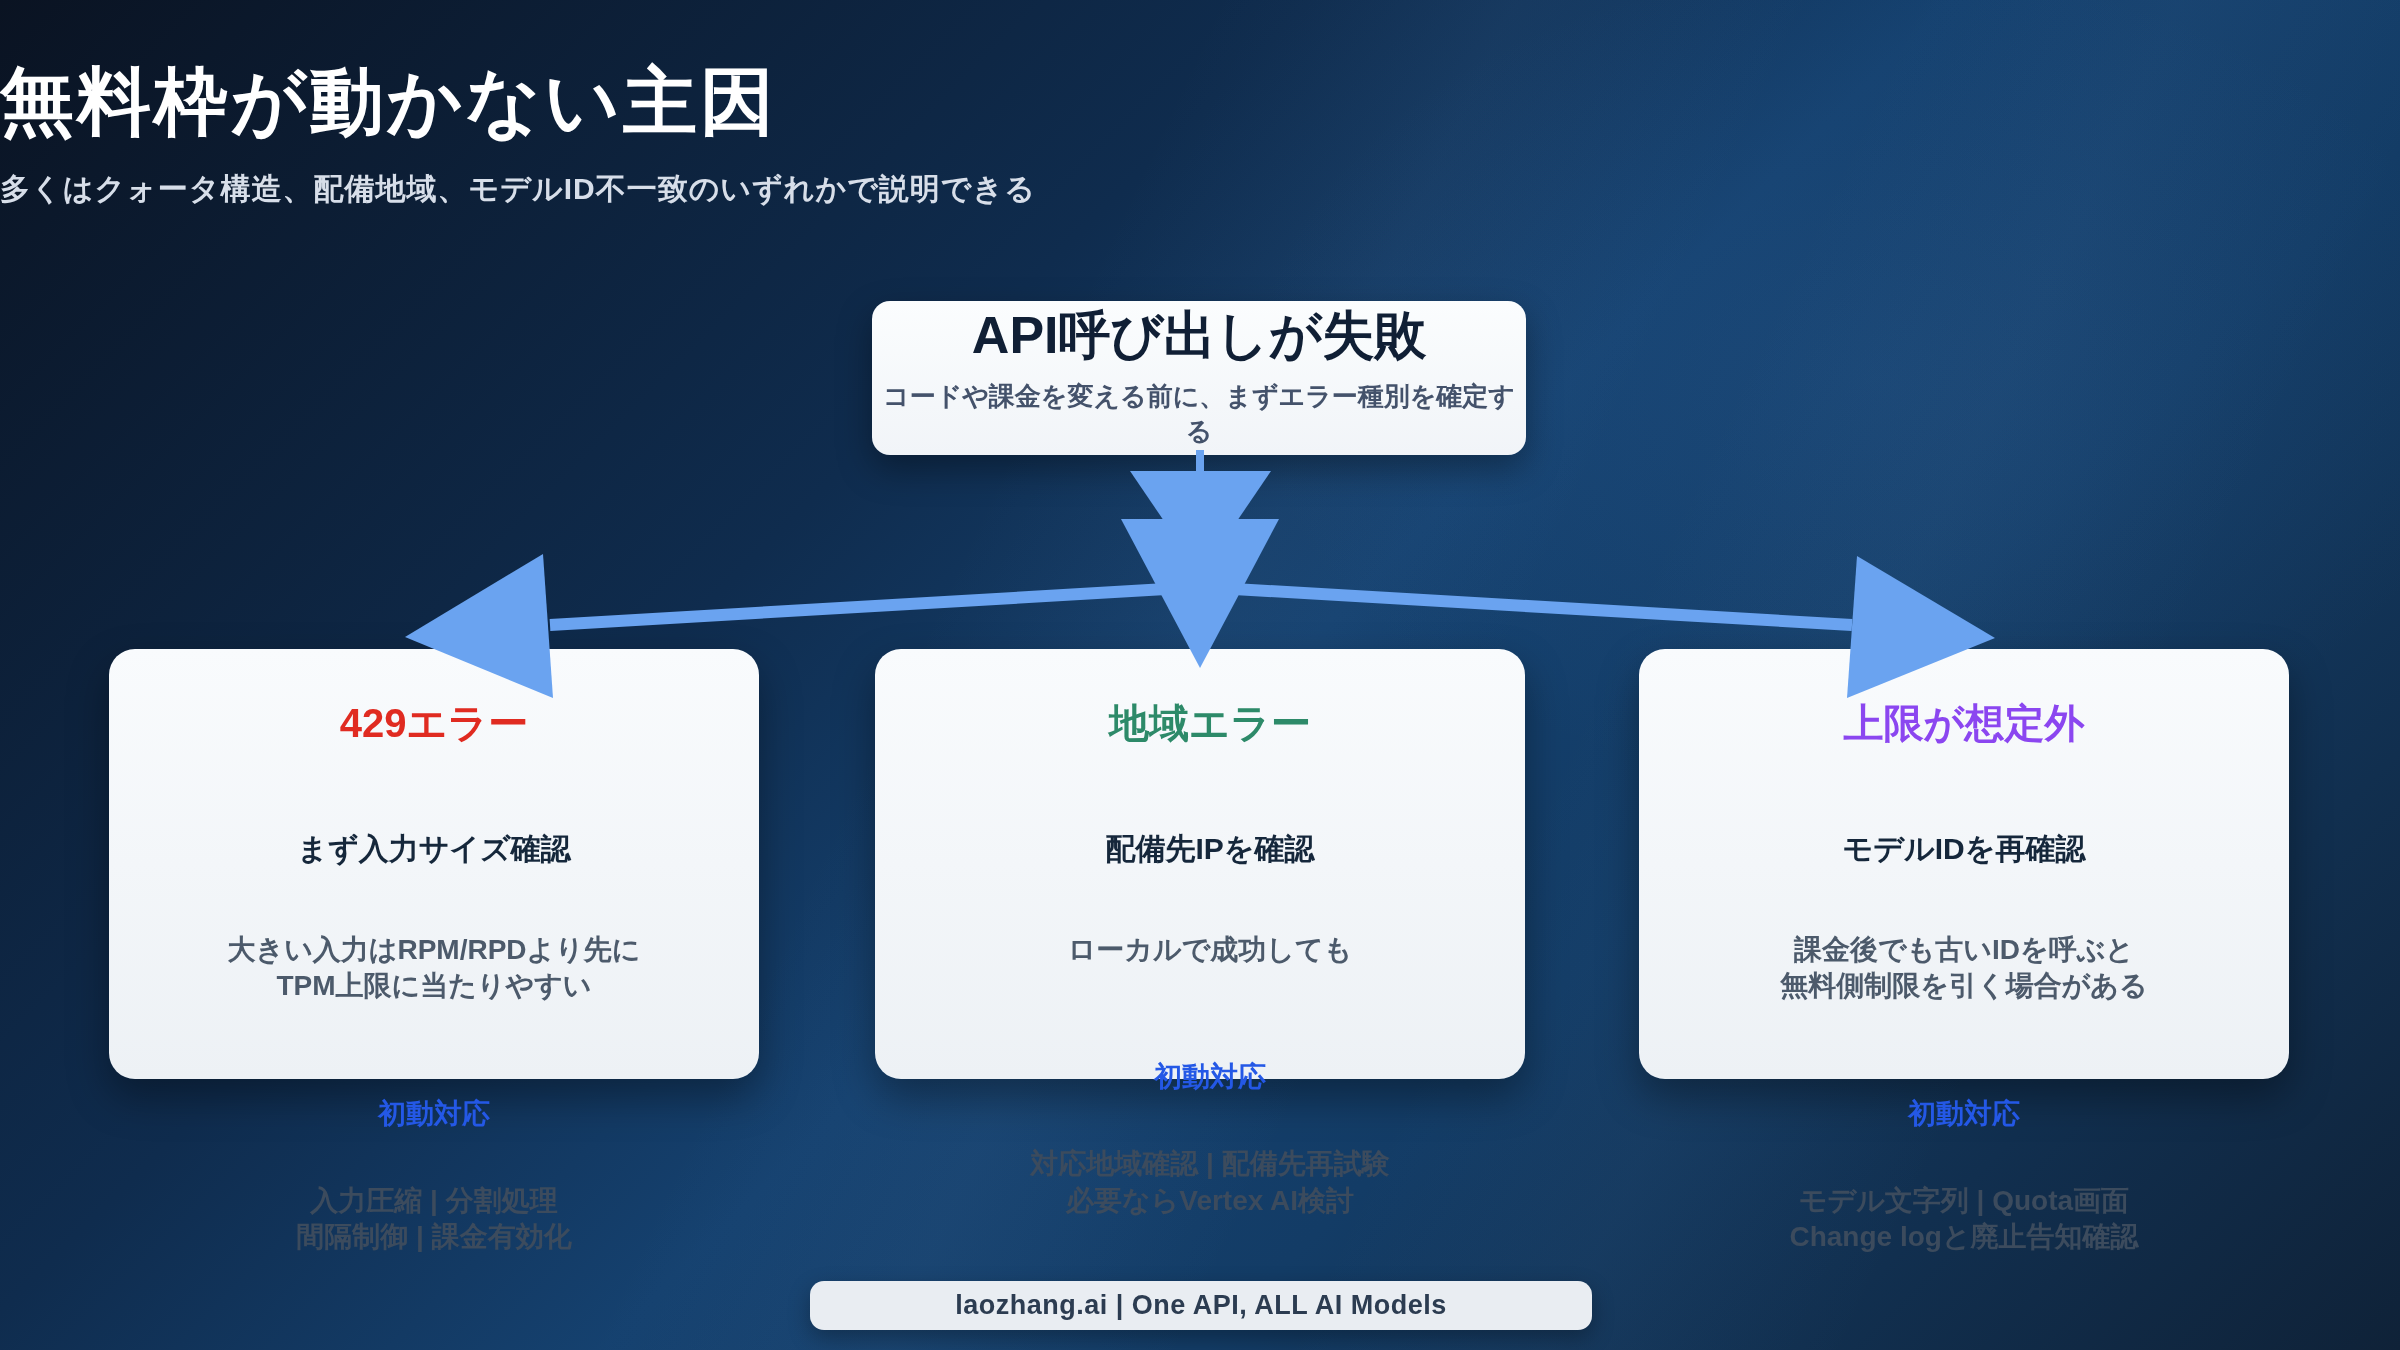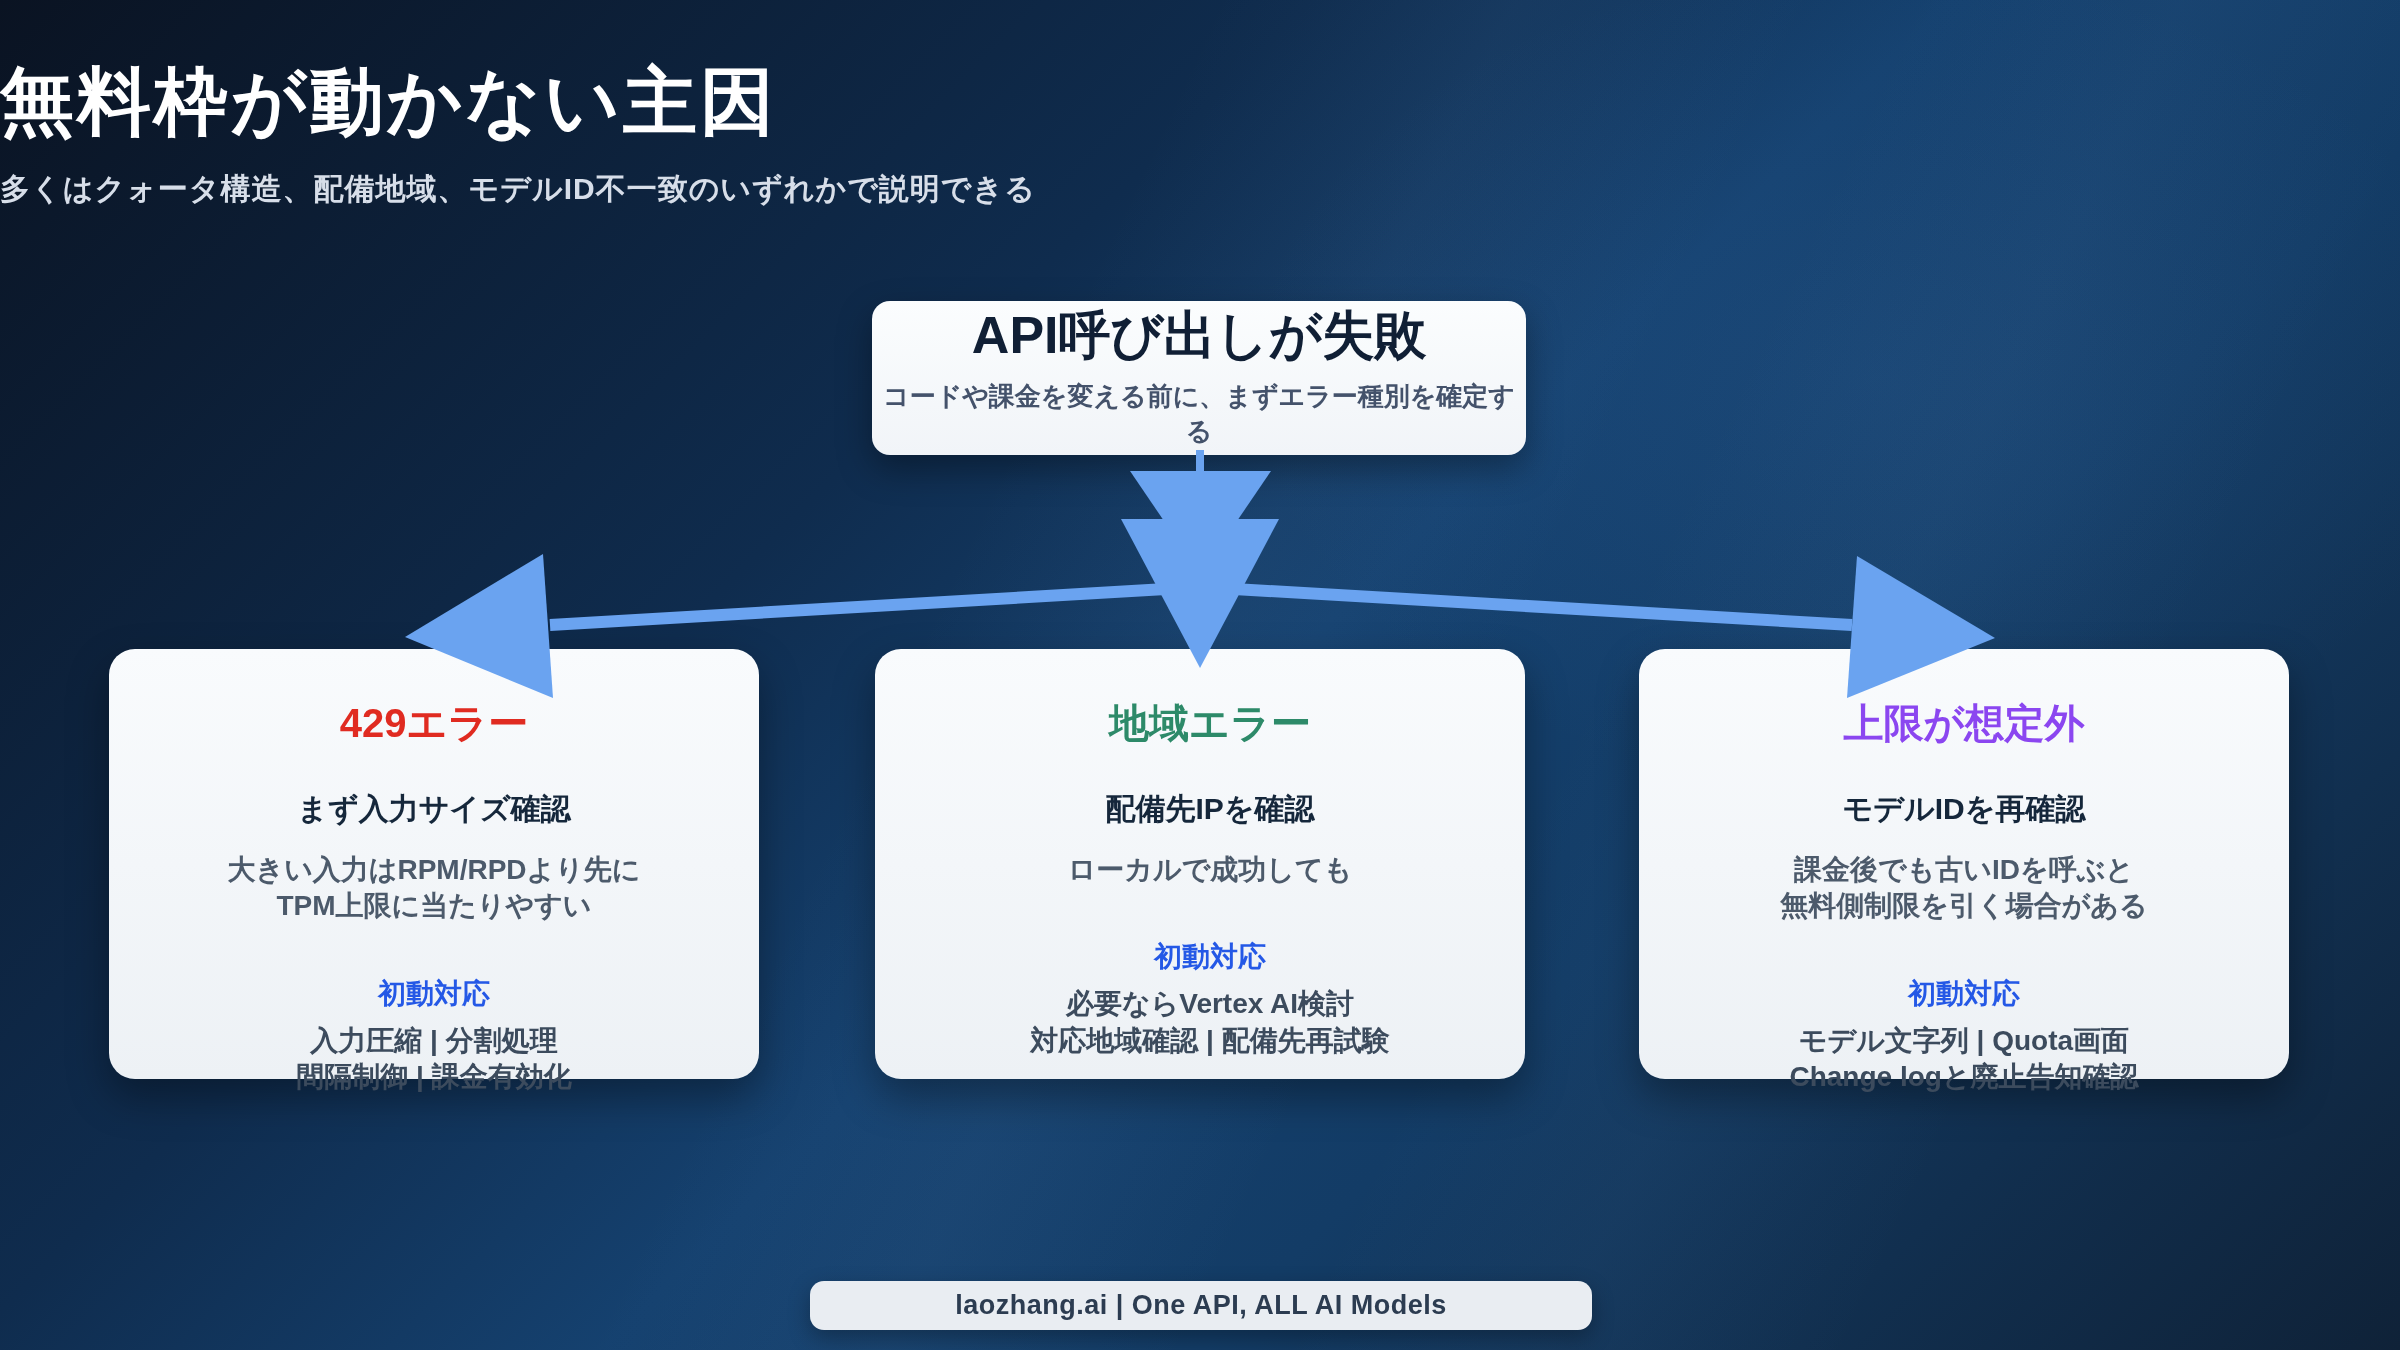--- a/index.html
+++ b/index.html
@@ -40,21 +40,21 @@
   .arrow-shape{fill:#6aa3f0;}
   .arrow-line{stroke:#6aa3f0;}
 
   
   .card{
     position:absolute;top:649px;width:650px;height:430px;z-index:2;
     background:linear-gradient(180deg,#f9fbfd,#edf1f5);
     border-radius:26px;
     box-shadow:0 18px 40px rgba(0,0,0,0.35);
     display:flex;flex-direction:column;align-items:center;
-    text-align:center;padding-top:54px;box-sizing:border-box;
+    text-align:center;padding-top:54px;box-sizing:border-box;gap:40px;
   }
   .card-1{left:109px;}
   .card-2{left:875px;padding-left:20px;}
   .card-3{left:1639px;}
   .card-title{font-size:40px;font-weight:700;line-height:1;}
   .card-heading{margin-top:46px;font-size:30px;font-weight:700;color:#15273b;}
   .card-body{margin-top:22px;font-size:28px;font-weight:600;color:#4c5a6b;line-height:1.3;}
   .card-label{margin-top:50px;font-size:28px;font-weight:700;}
   .card-actions{margin-top:10px;font-size:28px;font-weight:700;color:#3c4b5d;line-height:1.3;}
 
@@ -107,22 +107,22 @@
   </div>
 
   <div class="card card-2">
     <div class="card-title" style="color: rgb(45, 138, 105);">地域エラー</div>
     <div class="card-heading">配備先IPを確認</div>
     <div class="card-body">
       <div>ローカルで成功しても</div>
     </div>
     <div class="card-label" style="color: rgb(36, 88, 230);">初動対応</div>
     <div class="card-actions">
+      <div>対応地域確認 | 配備先再試験</div>
       <div>必要ならVertex AI検討</div>
-      <div>対応地域確認 | 配備先再試験</div>
     </div>
   </div>
 
   <div class="card card-3">
     <div class="card-title" style="color: rgb(139, 70, 240);">上限が想定外</div>
     <div class="card-heading">モデルIDを再確認</div>
     <div class="card-body">
       <div>課金後でも古いIDを呼ぶと</div>
       <div>無料側制限を引く場合がある</div>
     </div>

